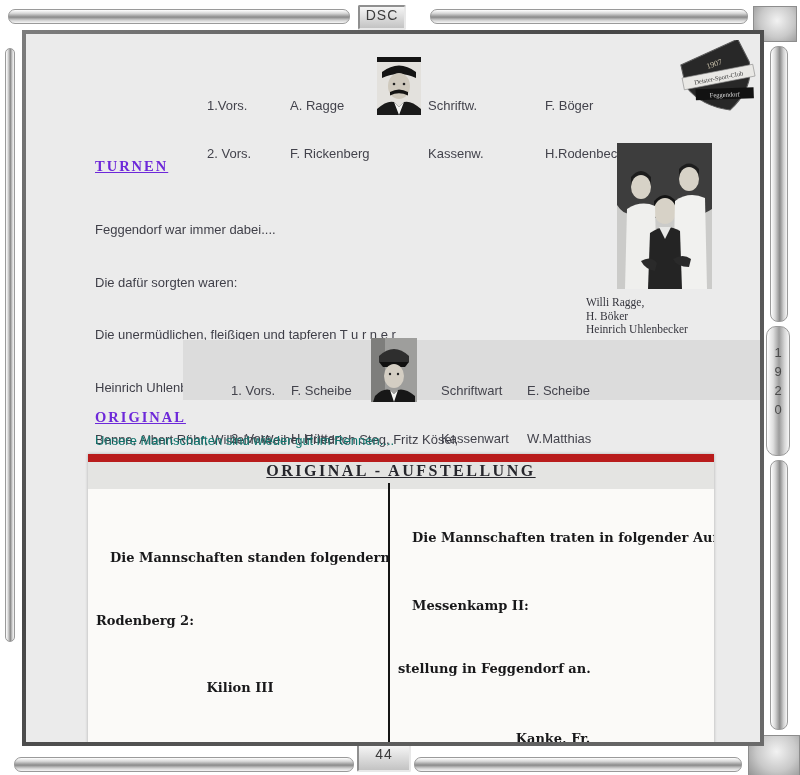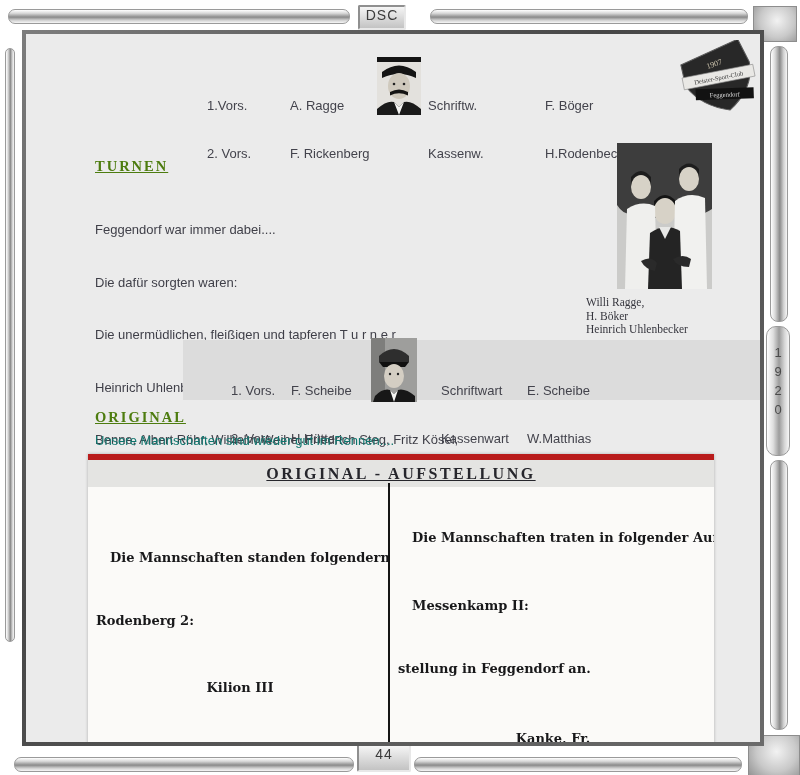--- a/index.html
+++ b/index.html
@@ -30,37 +30,37 @@
 
   
   .off-col{position:absolute;font-size:13px;line-height:16px;color:#43434c;white-space:pre;}
   .portrait{position:absolute;}
 
   
   .logo{position:absolute;left:648px;top:6px;width:90px;height:90px;}
 
   
   .sect-head{position:absolute;font-family:"Liberation Serif",serif;font-weight:bold;
-    font-size:14.5px;letter-spacing:2px;color:#4d7c0f;text-decoration:underline;}
+    font-size:14.5px;letter-spacing:2px;color:#6d28d9;text-decoration:underline;}
   .para{position:absolute;left:69px;top:152px;font-size:13px;line-height:17.5px;white-space:pre;color:#3f3f48;}
 
   
   .groupphoto{position:absolute;left:591px;top:109px;width:95px;height:146px;}
   .photo-caption{position:absolute;left:560px;top:262px;width:160px;text-align:left;
     font-family:"Liberation Serif",serif;font-size:11.5px;line-height:13.5px;color:#36363e;}
 
   
   .band{position:absolute;left:157px;top:306px;right:0;height:60px;background:#dcdcdc;}
   .band .off-col{color:#43434c;}
 
   
   .scan{position:absolute;left:62px;top:420px;width:626px;height:290px;background:#fbfaf8;
     box-shadow:0 0 3px rgba(0,0,0,0.25);}
-  .scan-titlebar{height:27px;background:#e4e4e2;border-top:6px solid #b91c1c;
-    display:flex;align-items:center;justify-content:center;}
+  .scan-titlebar{height:27px;background:#e4e4e2;border-top:8px solid #b91c1c;
+    display:flex;align-items:flex-start;justify-content:center;}
   .scan-title{font-family:"Liberation Serif",serif;font-weight:bold;font-size:16px;
     letter-spacing:2.5px;color:#26262c;text-decoration:underline;}
   .scan-cols{position:absolute;top:29px;bottom:0;left:0;right:0;display:flex;}
   .scan-col{font-family:"DejaVu Serif",serif;font-weight:bold;font-size:13px;
     line-height:21px;color:#18181a;white-space:pre;overflow:hidden;}
   .col-left{width:300px;padding:0 4px 0 8px;box-sizing:border-box;}
   .col-divider{width:2px;background:#151515;}
   .col-right{flex:1;padding:0 6px 0 8px;box-sizing:border-box;}
   .fl-c{text-align:center;}
   .fl-l{text-align:left;}

